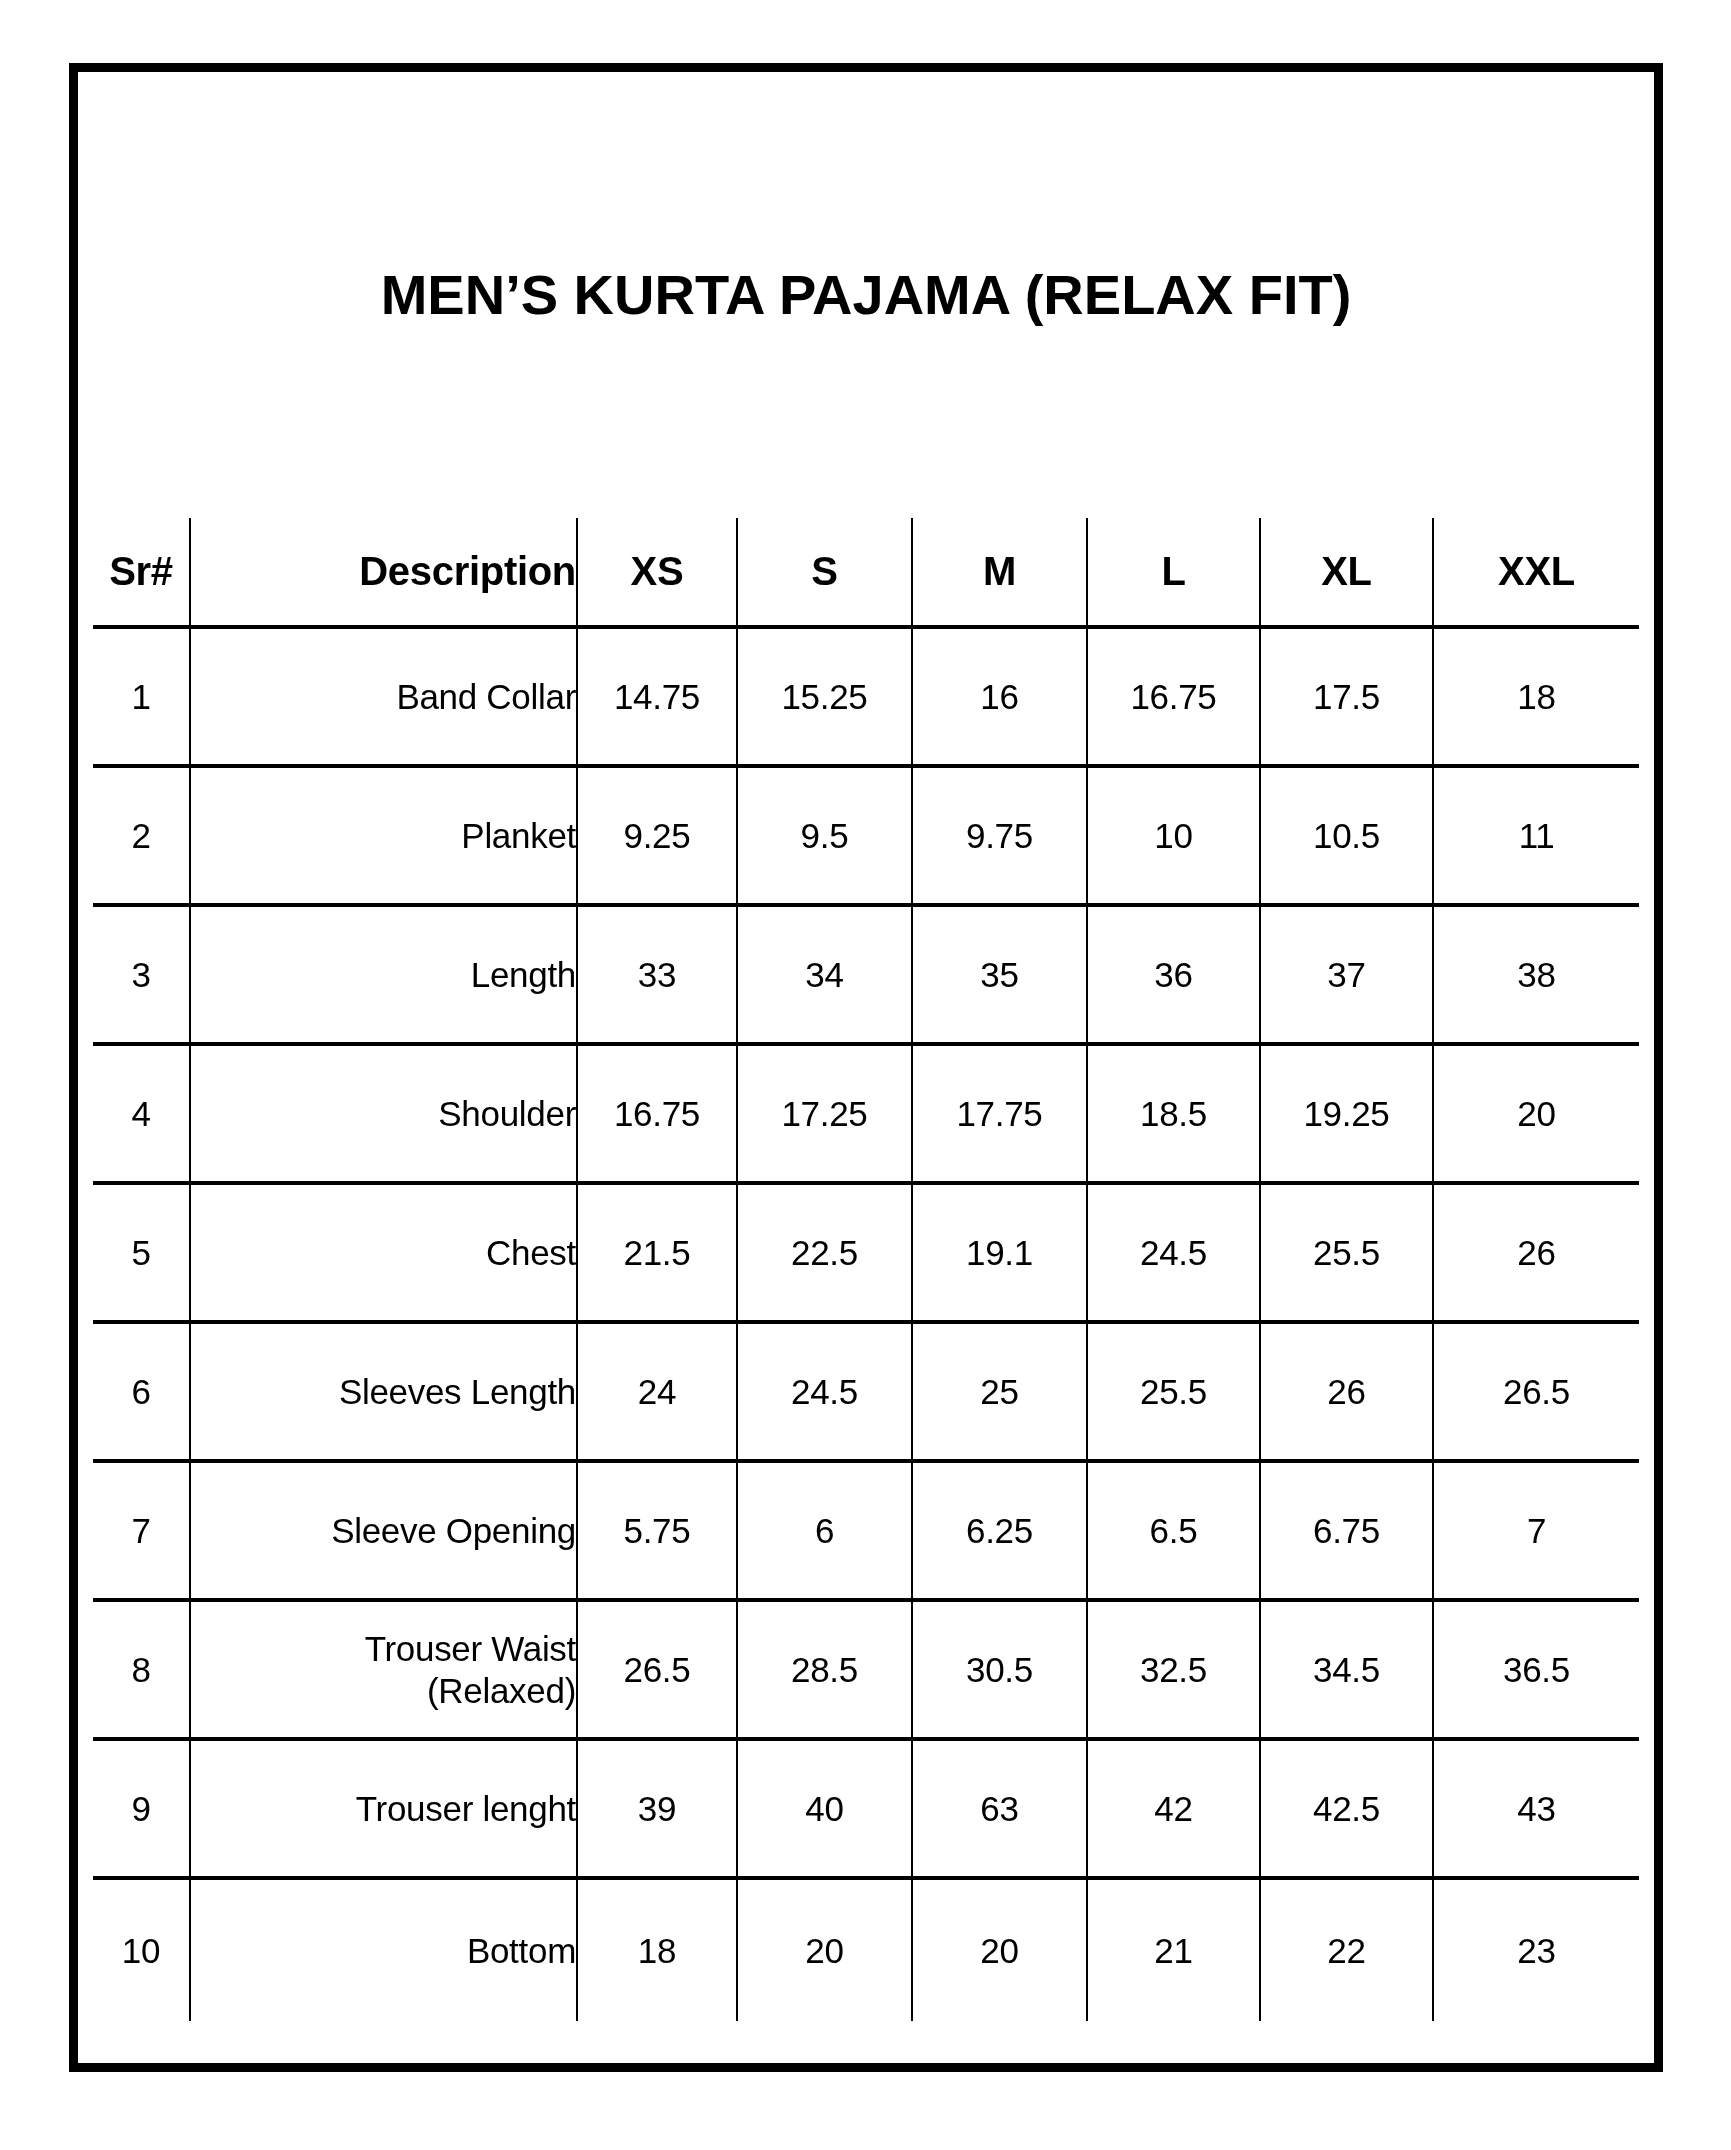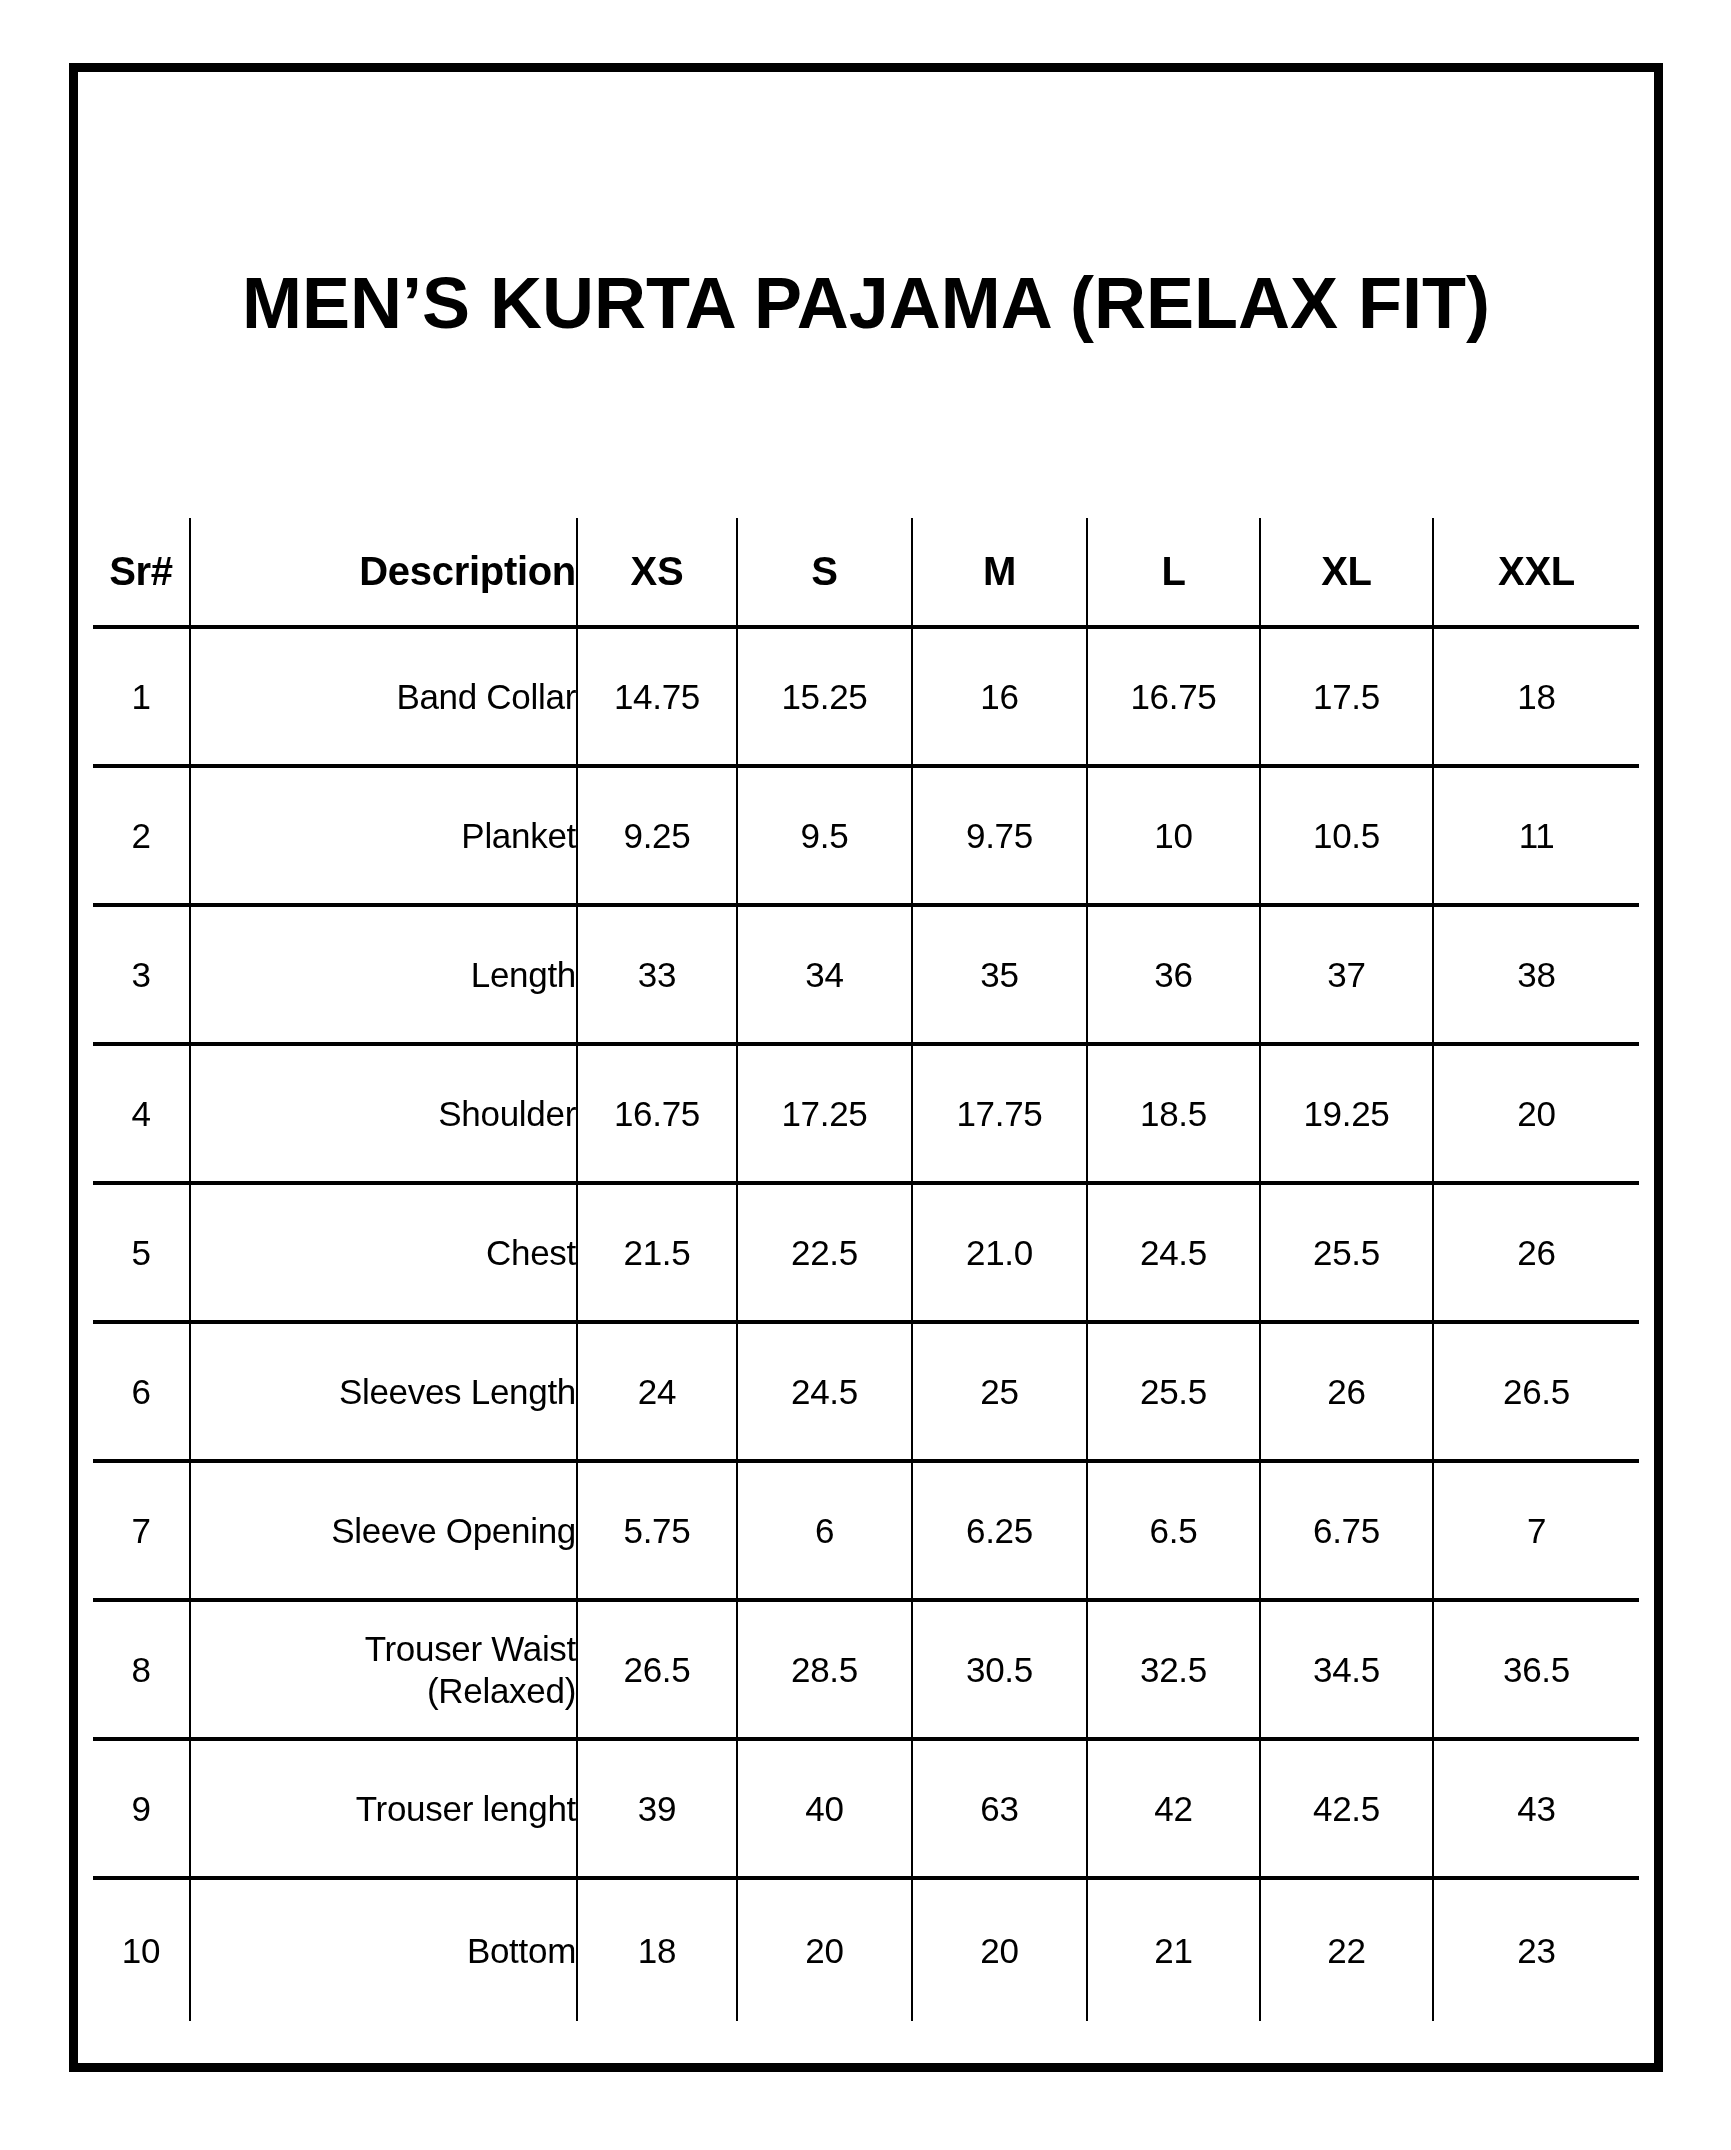--- a/index.html
+++ b/index.html
@@ -24,21 +24,21 @@
     height: 2009px;
     border: 9px solid #000000;
     box-sizing: border-box;
   }
   .page-title {
     position: absolute;
     left: 0;
     top: 262px;
     width: 100%;
     text-align: center;
-    font-size: 72px;
+    font-size: 56px;
     font-weight: bold;
     letter-spacing: 0px;
     white-space: nowrap;
   }
   table.size-chart {
     position: absolute;
     left: 93px;
     top: 518px;
     width: 1546px;
     border-collapse: collapse;
@@ -167,21 +167,21 @@
         <td class="col-last">20</td>
       </tr>
       <tr>
         <td>5</td>
         <td class="cell-desc">
           <span class="desc-line1">Chest</span>
             <span class="desc-line2"></span>
         </td>
         <td>21.5</td>
         <td>22.5</td>
-        <td>21.0</td>
+        <td>19.1</td>
         <td>24.5</td>
         <td>25.5</td>
         <td class="col-last">26</td>
       </tr>
       <tr>
         <td>6</td>
         <td class="cell-desc">
           <span class="desc-line1">Sleeves Length</span>
             <span class="desc-line2"></span>
         </td>

